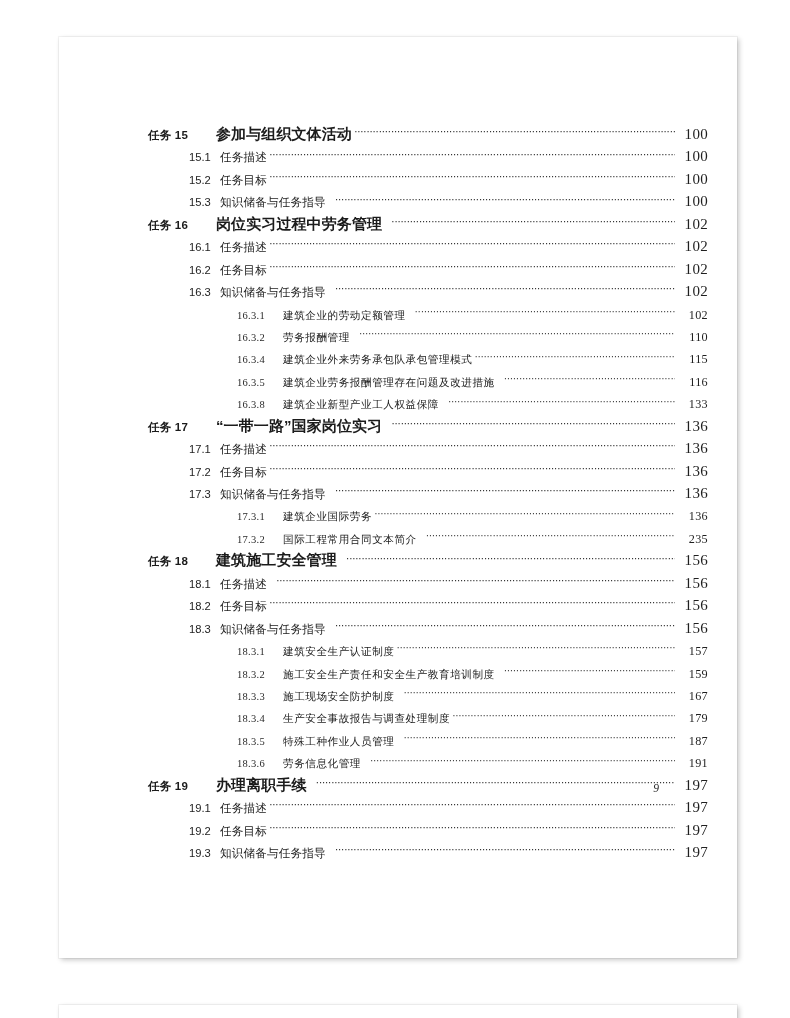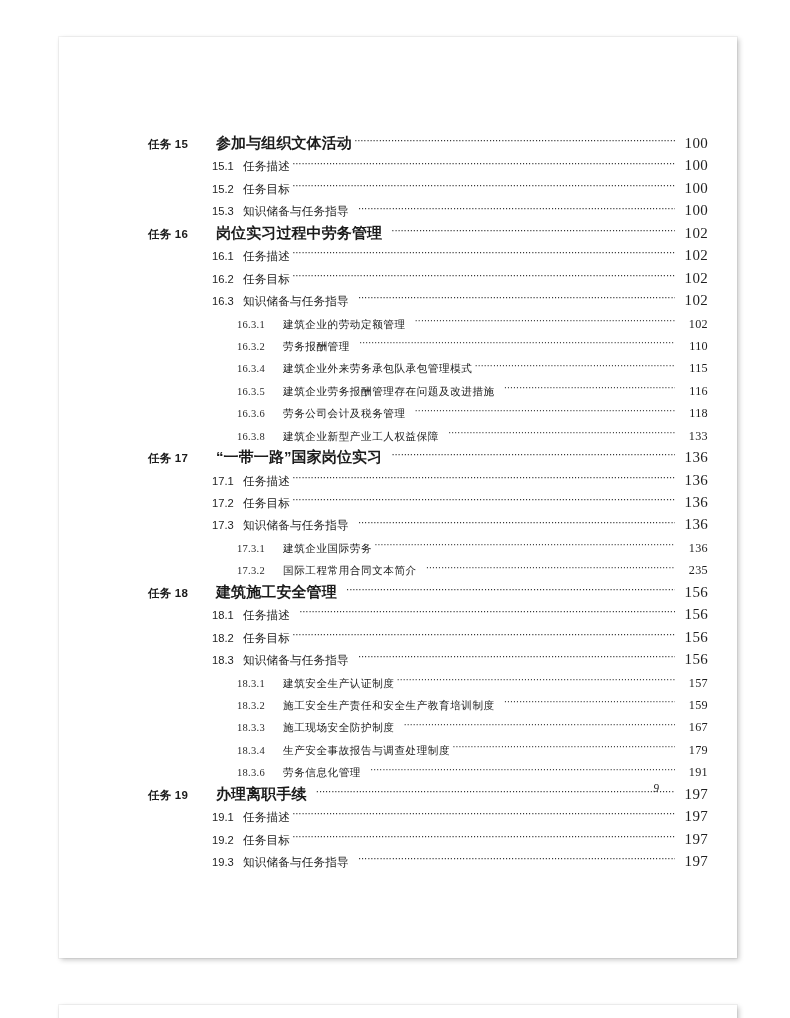--- a/index.html
+++ b/index.html
@@ -42,21 +42,21 @@
     width: 678px;
     height: 60px;
     background: #ffffff;
     box-shadow: 2px 2px 5px rgba(0,0,0,0.22), 0 0 0 1px rgba(0,0,0,0.045);
     box-sizing: border-box;
   }
 
   .toc {
     position: absolute;
     left: 89px;   
-    top: 95px;   
+    top: 86px;   
     width: 560px;
   }
 
   .toc-row {
     display: flex;
     align-items: baseline;
     height: 22.45px;
     white-space: nowrap;
     color: #1b1b1b;
   }
@@ -74,21 +74,21 @@
     font-size: 15px;
     letter-spacing: 0.1px;
     margin-left: 16px;
   }
 
   
   .lvl2 .num {
     font-size: 11.2px;
     width: 31px;
     flex: 0 0 31px;
-    margin-left: 64px;
+    margin-left: 41px;
     color: #232323;
   }
   .lvl2 .title {
     font-size: 11.6px;
     letter-spacing: 0.15px;
     color: #1b1b1b;
   }
 
   
   .lvl3 {
@@ -239,26 +239,20 @@
           <span class="leader"></span>
           <span class="pg">115</span>
         </div>
         <div class="toc-row lvl3">
           <span class="num">16.3.5</span>
           <span class="title">建筑企业劳务报酬管理存在问题及改进措施</span>
           <span class="leader gap"></span>
           <span class="pg">116</span>
         </div>
         <div class="toc-row lvl3">
-          <span class="num">16.3.6</span>
-          <span class="title">劳务公司会计及税务管理</span>
-          <span class="leader gap"></span>
-          <span class="pg">118</span>
-        </div>
-        <div class="toc-row lvl3">
           <span class="num">16.3.8</span>
           <span class="title">建筑企业新型产业工人权益保障</span>
           <span class="leader gap"></span>
           <span class="pg">133</span>
         </div>
         <div class="toc-row lvl1">
           <span class="num">任务 17</span>
           <span class="title">“一带一路”国家岗位实习</span>
           <span class="leader gap"></span>
           <span class="pg">136</span>
@@ -335,20 +329,26 @@
           <span class="leader gap"></span>
           <span class="pg">167</span>
         </div>
         <div class="toc-row lvl3">
           <span class="num">18.3.4</span>
           <span class="title">生产安全事故报告与调查处理制度</span>
           <span class="leader"></span>
           <span class="pg">179</span>
         </div>
         <div class="toc-row lvl3">
+          <span class="num">18.3.5</span>
+          <span class="title">特殊工种作业人员管理</span>
+          <span class="leader gap"></span>
+          <span class="pg">187</span>
+        </div>
+        <div class="toc-row lvl3">
           <span class="num">18.3.6</span>
           <span class="title">劳务信息化管理</span>
           <span class="leader gap"></span>
           <span class="pg">191</span>
         </div>
         <div class="toc-row lvl1">
           <span class="num">任务 19</span>
           <span class="title">办理离职手续</span>
           <span class="leader gap"></span>
           <span class="pg">197</span>

